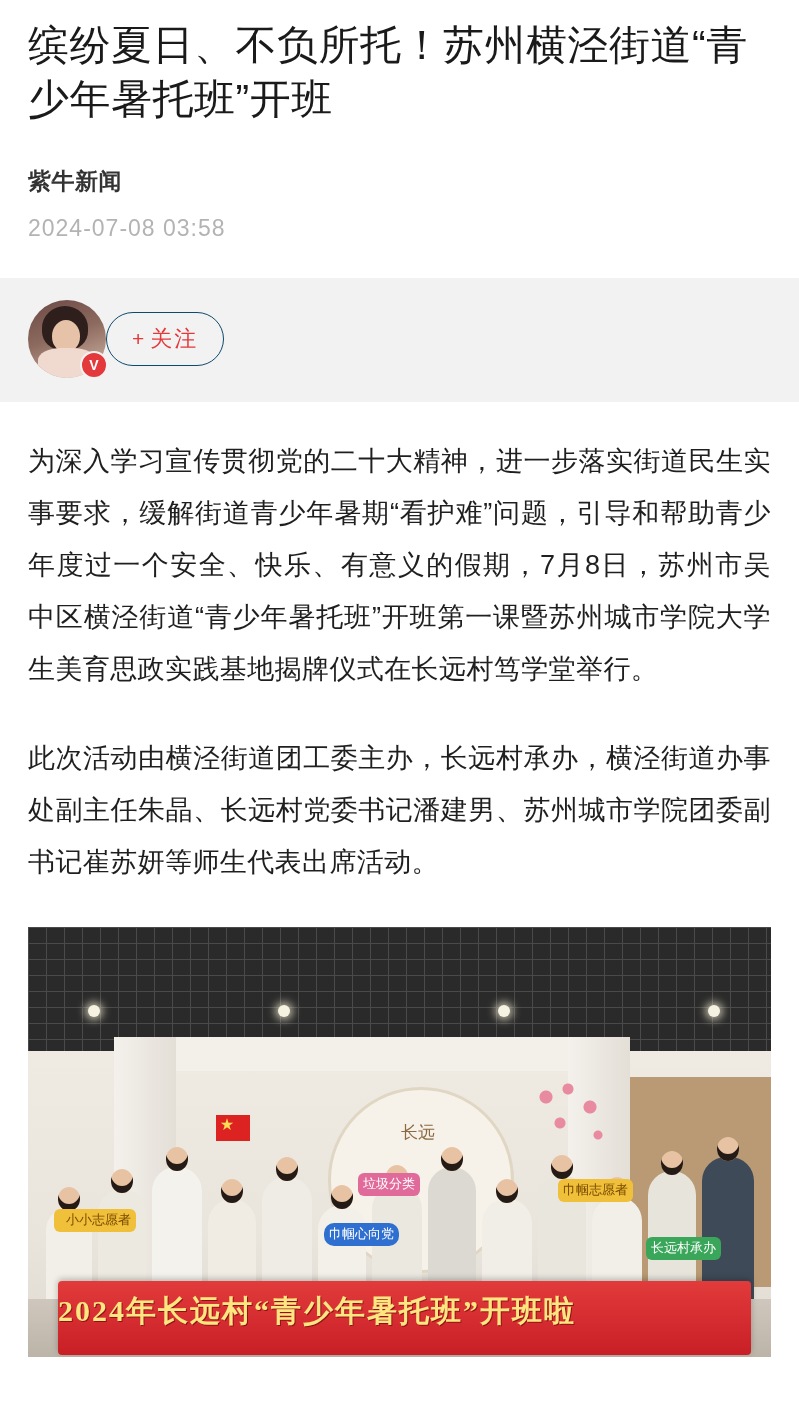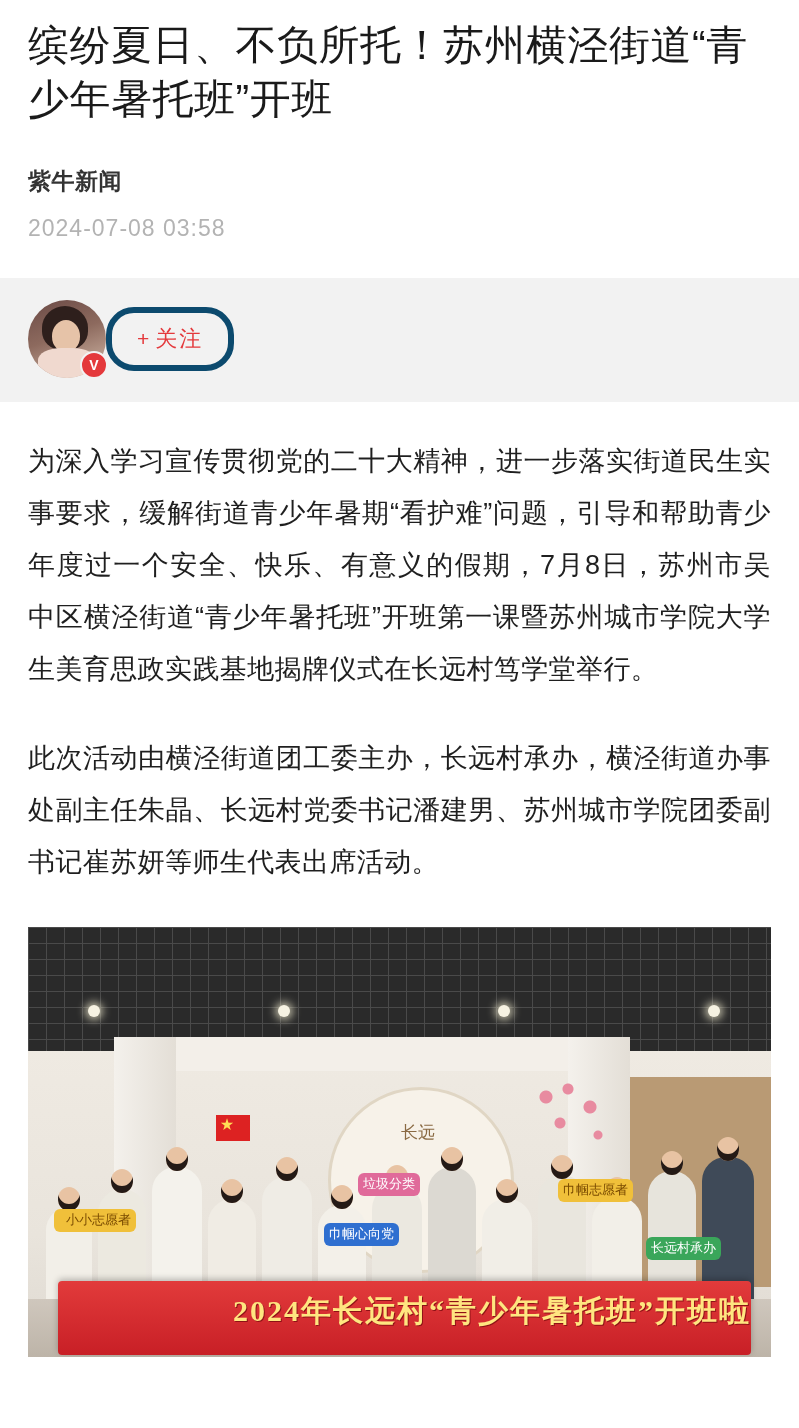--- a/index.html
+++ b/index.html
@@ -133,21 +133,21 @@
     margin-top: 12px;
     background: #e4393c;
     color: #ffffff;
     font-size: 19px;
     padding: 6px 12px 7px 12px;
     border-radius: 4px;
     letter-spacing: 0.5px;
   }
   .follow-button {
     flex: 0 0 auto;
-    border: 6px solid #0c4a6e;
+    border: 1px solid #0c4a6e;
     color: #e4393c;
     background: transparent;
     border-radius: 28px;
     font-size: 22px;
     padding: 11px 25px;
     letter-spacing: 2px;
     font-family: "Liberation Sans", sans-serif;
     cursor: pointer;
     white-space: nowrap;
   }
@@ -318,21 +318,21 @@
     bottom: 2px;
     height: 74px;
     background: linear-gradient(to bottom, #e23b3b, #c81f26);
     border-radius: 4px;
     box-shadow: 0 -2px 6px rgba(0,0,0,0.25);
     overflow: hidden;
   }
   .banner-text {
     position: absolute;
     left: 0; right: 0; top: 10px;
-    text-align: right;
+    text-align: left;
     color: #ffe680;
     font-size: 30px;
     font-weight: bold;
     letter-spacing: 2px;
     font-family: "Liberation Serif", serif;
     white-space: nowrap;
     text-shadow: 1px 1px 0 #8d1216;
   }
   .sign {
     position: absolute;
@@ -439,21 +439,21 @@
             <span class="head"></span>
           </div>
         <div class="person" style="left:620px; width:48px; height:146px; background:#e7e4dc;">
             <span class="head"></span>
           </div>
         <div class="person" style="left:674px; width:52px; height:160px; background:#3f4a58;">
             <span class="head"></span>
           </div>
       </div>
 
-      <div class="sign blue" style="left:296px; top:296px;">巾帼心向党</div>
+      <div class="sign blue" style="left:296px; top:296px;border-radius:10px;">巾帼心向党</div>
       <div class="sign pink" style="left:330px; top:246px;">垃圾分类</div>
       <div class="sign yellow" style="left:530px; top:252px;">巾帼志愿者</div>
       <div class="sign green" style="left:618px; top:310px;">长远村承办</div>
       <div class="sign yellow" style="left:26px;  top:282px;padding-left:12px;">小小志愿者</div>
 
       <div class="floor"></div>
       <div class="banner">
         <div class="banner-text">2024年长远村“青少年暑托班”开班啦</div>
       </div>
     </div>

